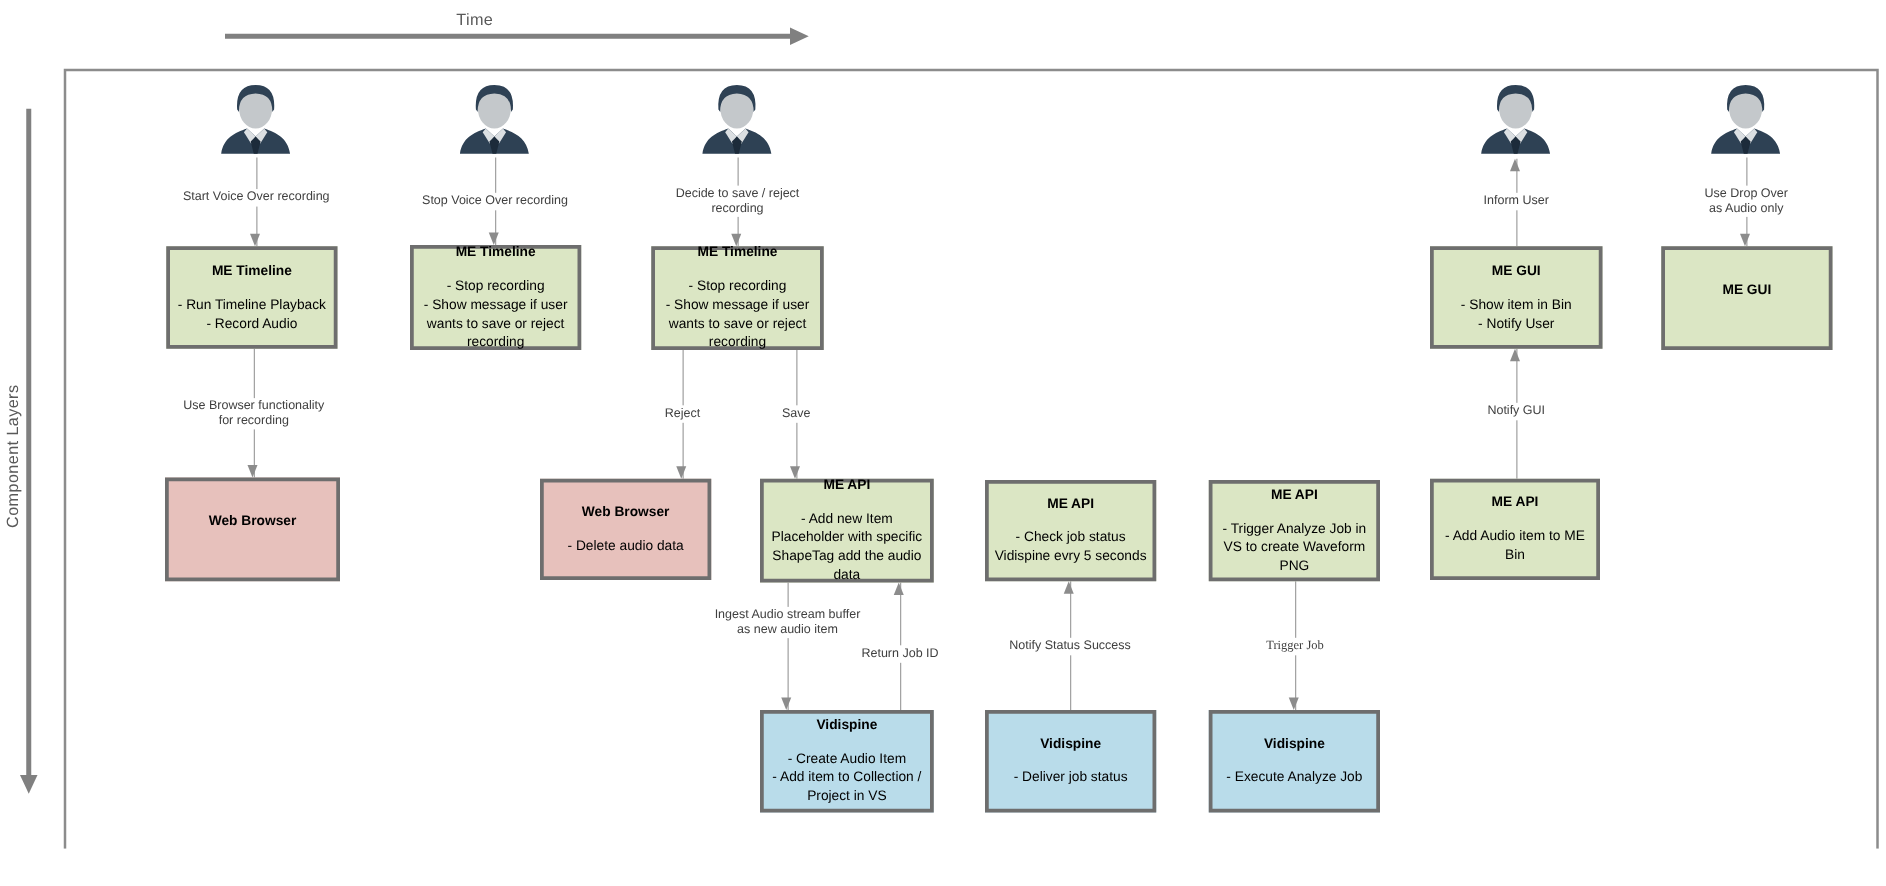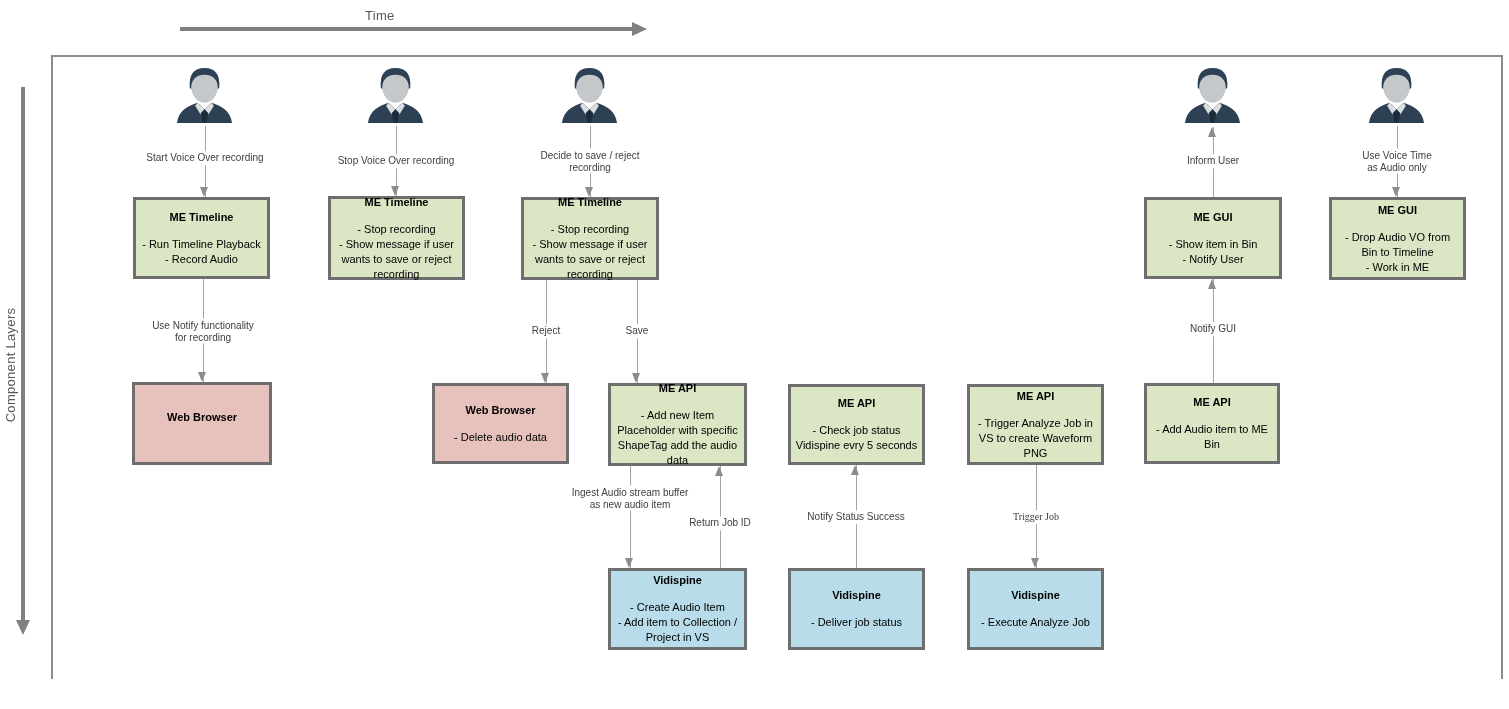--- a/index.html
+++ b/index.html
@@ -160,34 +160,30 @@
       </div>
     </div>
     <div class="box" style="left: 1144px; top: 383px; width: 136px; height: 81px; background: rgb(219, 230, 196); border-color: rgb(110, 110, 110);">
       <div class="box-title">ME API</div>
       <div class="box-body">
         <div>- Add Audio item to ME Bin</div>
       </div>
     </div>
     <div class="box" style="left: 1329px; top: 197px; width: 137px; height: 83px; background: rgb(219, 230, 196); border-color: rgb(110, 110, 110);">
       <div class="box-title">ME GUI</div>
-      <div class="box-body">
-        <div>- Drop Audio VO from Bin to Timeline</div>
-        <div>- Work in ME</div>
-      </div>
     </div>
     <div class="aline" style="left: 204.5px; top: 126px; height: 71px; background: rgb(163, 163, 163);"></div>
     <div class="ahead-down" style="left: 200px; top: 187px;"></div>
     <div class="alabel" style="left: 205px; top: 158px;">
       <div>Start Voice Over recording</div>
     </div>
     <div class="aline" style="left: 202.5px; top: 279px; height: 103px; background: rgb(163, 163, 163);"></div>
     <div class="ahead-down" style="left: 198px; top: 372px;"></div>
     <div class="alabel" style="left: 203px; top: 331px;">
-      <div>Use Notify functionality</div>
+      <div>Use Browser functionality</div>
       <div>for recording</div>
     </div>
     <div class="aline" style="left: 395.5px; top: 126px; height: 70px; background: rgb(163, 163, 163);"></div>
     <div class="ahead-down" style="left: 391px; top: 186px;"></div>
     <div class="alabel" style="left: 396px; top: 161px;">
       <div>Stop Voice Over recording</div>
     </div>
     <div class="aline" style="left: 589.5px; top: 126px; height: 71px; background: rgb(163, 163, 163);"></div>
     <div class="ahead-down" style="left: 585px; top: 187px;"></div>
     <div class="alabel" style="left: 590px; top: 161px;">
@@ -231,16 +227,16 @@
       <div>Inform User</div>
     </div>
     <div class="aline" style="left: 1212.5px; top: 279px; height: 104px; background: rgb(163, 163, 163);"></div>
     <div class="ahead-up" style="left: 1208px; top: 279px;"></div>
     <div class="alabel" style="left: 1213px; top: 329px;">
       <div>Notify GUI</div>
     </div>
     <div class="aline" style="left: 1396.5px; top: 126px; height: 71px; background: rgb(163, 163, 163);"></div>
     <div class="ahead-down" style="left: 1392px; top: 187px;"></div>
     <div class="alabel" style="left: 1397px; top: 161px;">
-      <div>Use Voice Time</div>
+      <div>Use Drop Over</div>
       <div>as Audio only</div>
     </div>
   </div>
 
 </body></html>

